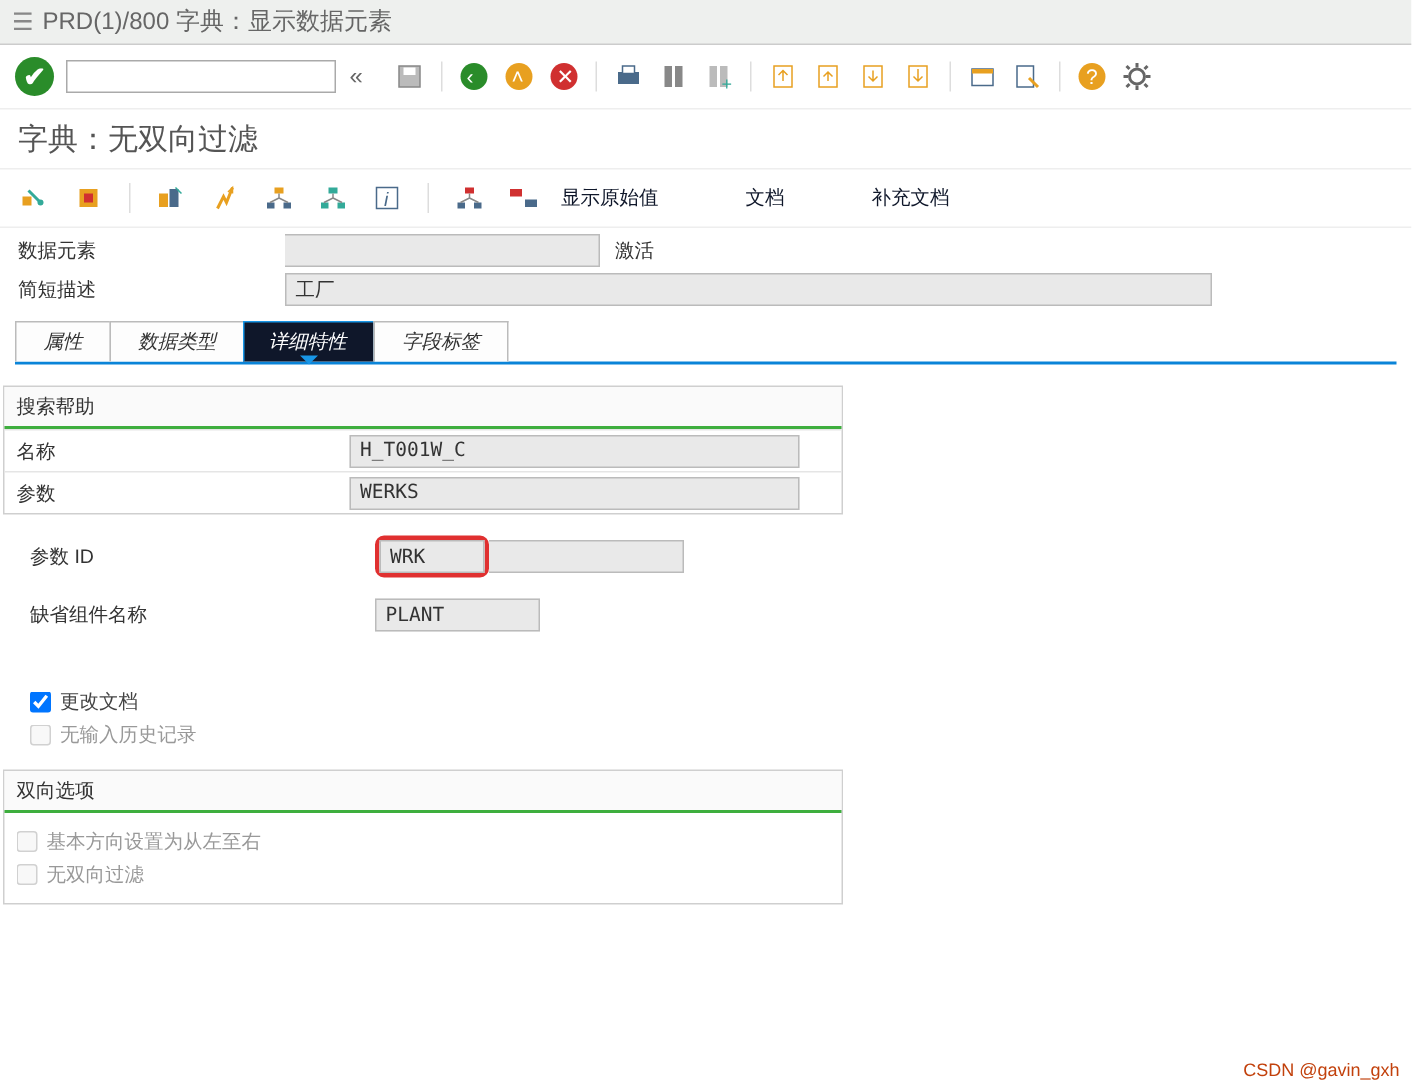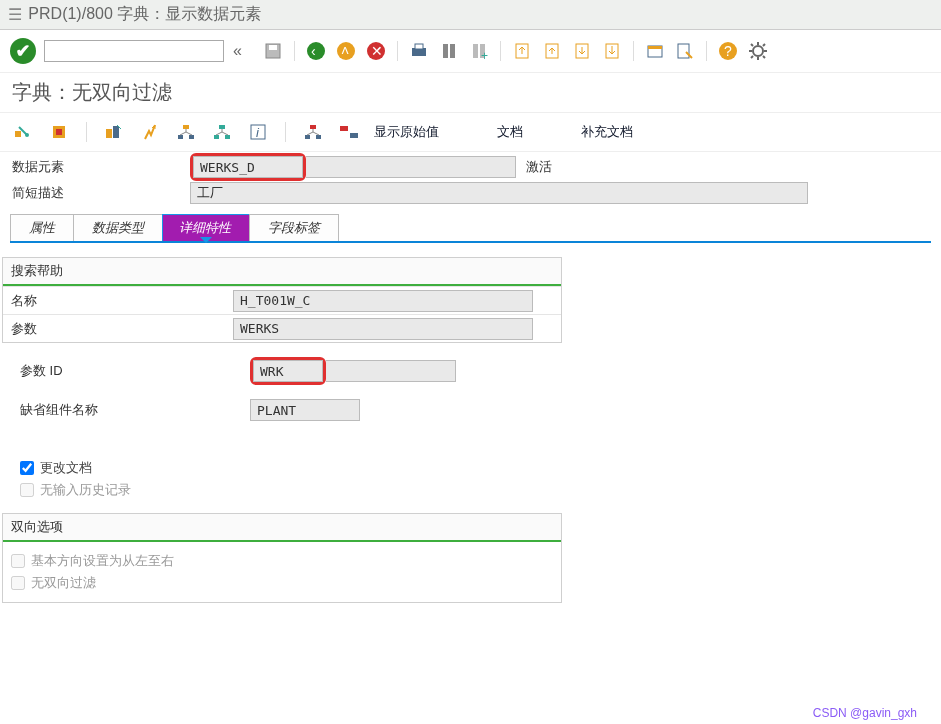--- a/index.html
+++ b/index.html
@@ -25,39 +25,39 @@
   .form-row { display: flex; align-items: center; height: 26px; }
   .form-label { width: 180px; padding-left: 2px; color: #333; }
   .readonly-field { background: #e9e9e9; border: 1px solid #bbb; height: 22px; padding: 2px 6px; font-family: Consolas, monospace; display: inline-flex; align-items: center; }
   .status-txt { margin-left: 10px; }
   .desc-field { width: 618px; }
 
   .red-box { border: 3px solid #e03030; border-radius: 6px; padding: 0; display: inline-flex; align-items: center; }
 
   .tabs { display: flex; border-bottom: 2px solid #0a84d8; margin: 6px 10px 0 10px; }
   .tab { padding: 4px 18px; border: 1px solid #bbb; border-bottom: none; background: #fdfdfd; margin-right: -1px; cursor: pointer; position: relative; font-style: italic; }
-  .tab.active { background: #a21caf; color: #fff; border-color: #1896e6; padding-left: 16px; }
+  .tab.active { background: #0f172a; color: #fff; border-color: #1896e6; padding-left: 16px; }
   .tab.active::after { content:""; position:absolute; bottom:-8px; left:50%; margin-left:-6px; border:6px solid transparent; border-top-color:#1896e6; }
 
   .panel { margin: 14px 2px; border: 1px solid #cfcfcf; }
   .panel-header { background: #fafafa; padding: 4px 8px; }
   .green-underline { height: 2px; background: #3eae3e; margin: 0 0 0 0; }
   .panel-body { padding: 0; }
   .panel-row { display: flex; align-items: center; border-top: 1px solid #e5e5e5; height: 28px; }
   .panel-row .plabel { width: 230px; padding-left: 8px; }
   .panel-row .pval { flex: 0 0 300px; }
 
   .loose-row { display:flex; align-items:center; margin: 14px 20px; }
   .loose-row .plabel { width: 230px; }
 
   .check-row { display:flex; align-items:center; gap:6px; margin: 4px 20px; color:#444; }
   .check-row.disabled { color:#999; }
   input[type=checkbox] { width:14px; height:14px; }
 
-  .watermark { position: fixed; right: 24px; bottom: 4px; color: #8b5cf6; font-size: 12px; }
+  .watermark { position: fixed; right: 8px; bottom: 4px; color: #c2410c; font-size: 12px; }
 </style>
 </head>
 <body>
 
 <div class="window-title">
   <span class="win-icon">☰</span>
   <span>PRD(1)/800 字典：显示数据元素</span>
 </div>
 
 <div class="main-toolbar">
@@ -245,23 +245,20 @@
   <span class="link">显示原始值</span>
   <span style="width:30px"></span>
   <span class="link">文档</span>
   <span style="width:30px"></span>
   <span class="link">补充文档</span>
 </div>
 
 <div class="form-area">
   <div class="form-row">
     <span class="form-label">数据元素</span>
-    <span class="red-box">
-      <span class="readonly-field" style="width:110px">WERKS_D</span>
-    </span>
     <span class="readonly-field" style="width:210px;border-left:none"></span>
     <span class="status-txt">激活</span>
   </div>
   <div class="form-row">
     <span class="form-label">简短描述</span>
     <span class="readonly-field desc-field">工厂</span>
   </div>
 </div>
 
 <div class="tabs">

